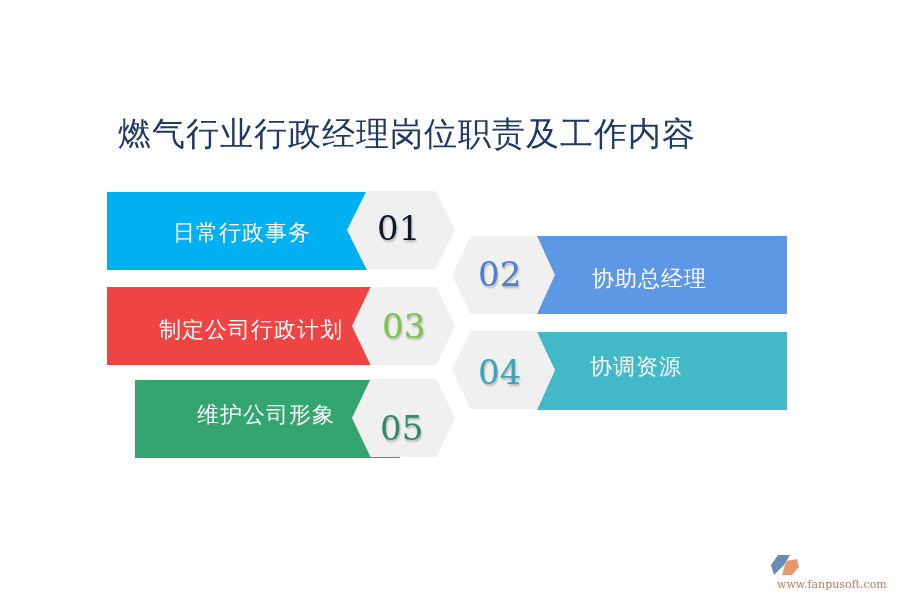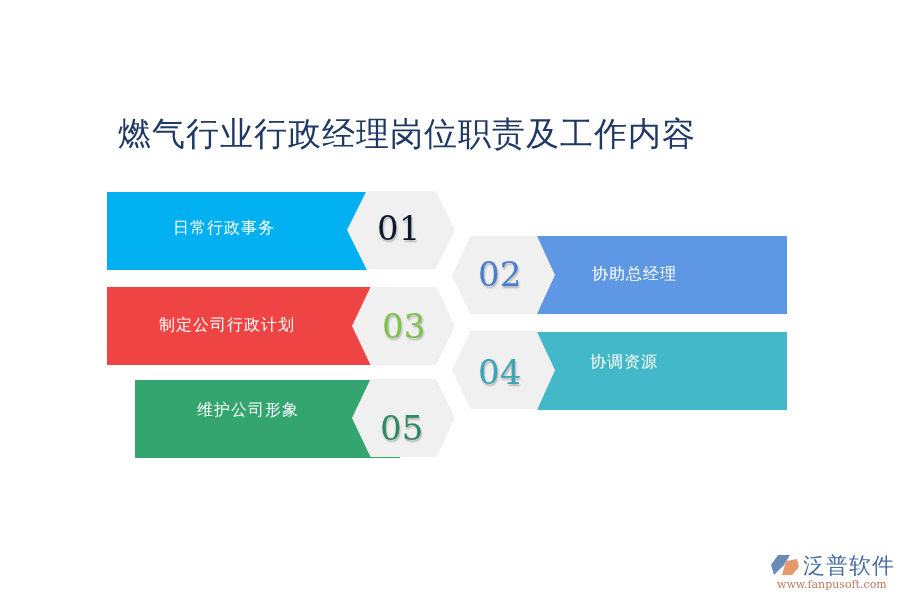--- a/index.html
+++ b/index.html
@@ -9,21 +9,21 @@
       font-family: "DejaVu Sans", "Liberation Sans", sans-serif;
     }
     .title {
       position: absolute; left: 118px; top: 112px;
       font-family: "DejaVu Serif", "Liberation Serif", serif;
       font-size: 33px; color: #1f3864; letter-spacing: 1px; white-space: nowrap;
       line-height: 44px;
     }
     .band {
       position: absolute; height: 78px; color: #ffffff;
-      font-size: 16px; display: flex; align-items: center;
+      font-size: 22px; display: flex; align-items: center;
     }
     .band span { position: absolute; white-space: nowrap; letter-spacing: 1px; }
     .hex {
       position: absolute; width: 108px; height: 78px; background: #f0f0f0;
       clip-path: polygon(18% 0, 82% 0, 100% 50%, 82% 100%, 18% 100%, 0 50%);
     }
     .num {
       position: absolute; font-family: "DejaVu Serif", "Liberation Serif", serif;
       font-size: 34px; text-shadow: 1px 2px 2px rgba(0,0,0,0.25); white-space: nowrap;
     }
@@ -70,15 +70,14 @@
   <span style="left:62px; top:20px;">维护公司形象</span>
 </div>
 <div class="hex" style="left:352px; top:379px; width:103px;"></div>
 <div class="num" style="left:380px; top:408px; color:#2e8b65;text-align:center;">05</div>
 
 <div class="logo">
   <svg width="30" height="26" viewBox="0 0 30 26" style="position:absolute; left:0; top:0;">
     <polygon points="8,2 20,2 14,12 4,22 1,12" fill="#6a8ab8"></polygon>
     <polygon points="16,8 27,6 29,14 22,22 12,22" fill="#e59a6e"></polygon>
   </svg>
-  <span class="logo-name">泛普软件</span>
   <span class="logo-url">www.fanpusoft.com</span>
 </div>
 
 </body></html>

